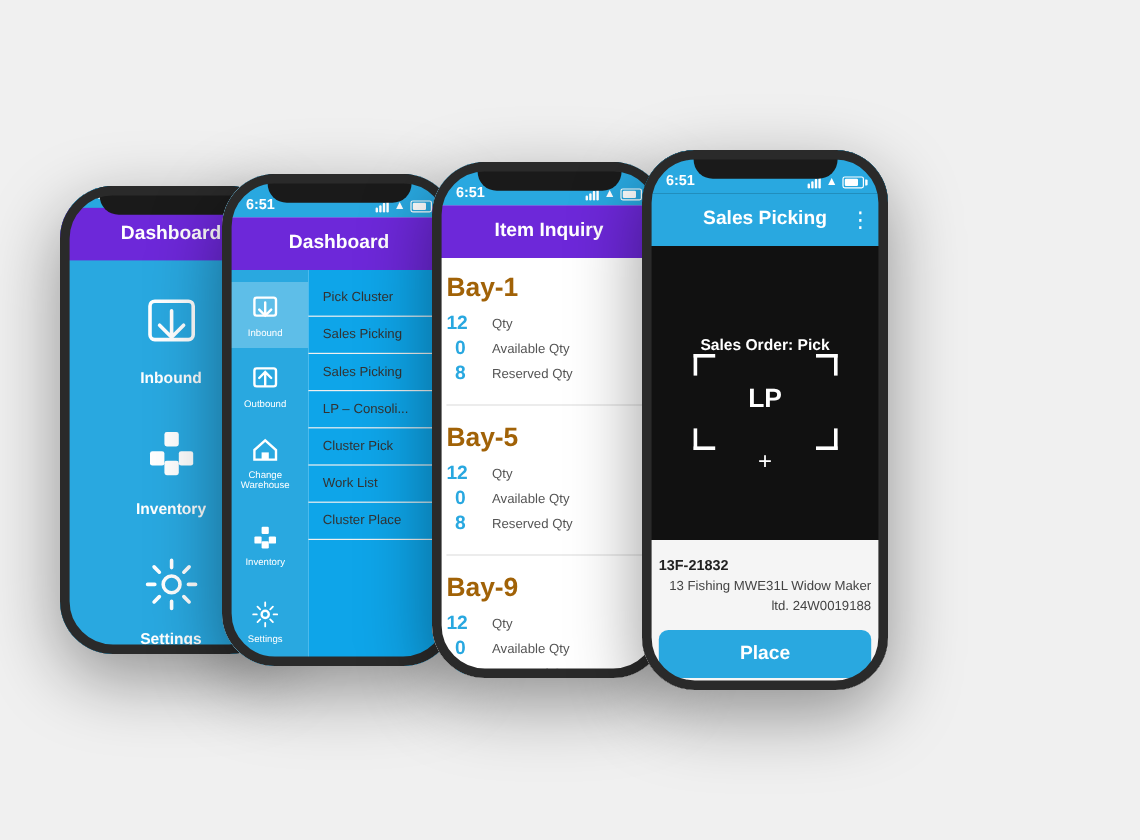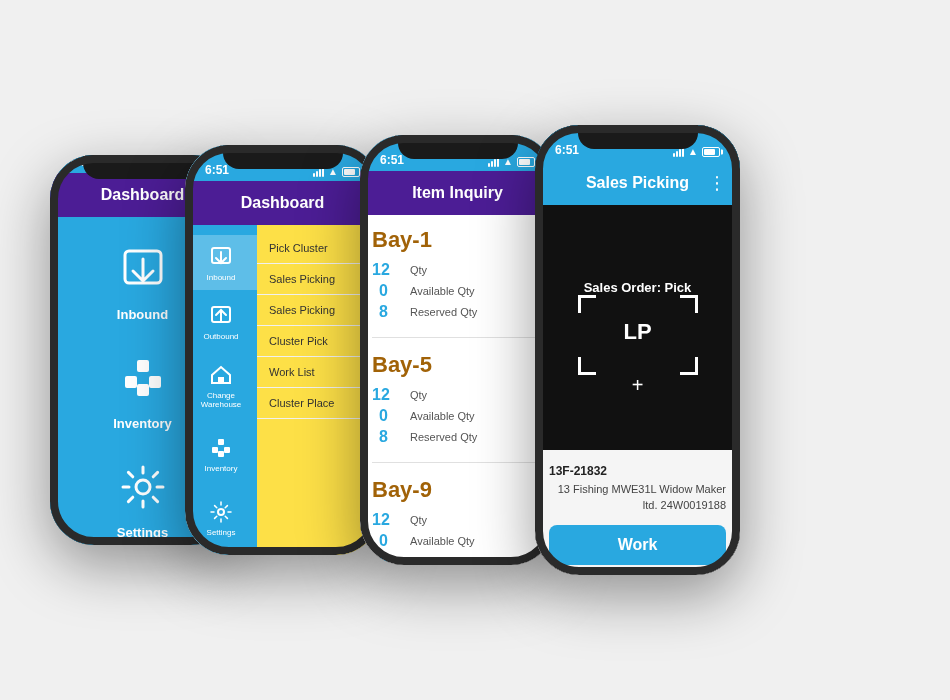--- a/index.html
+++ b/index.html
@@ -76,21 +76,21 @@
 
     
     .app-header {
       height: 44px;
       display: flex;
       align-items: center;
       justify-content: center;
       position: relative;
       flex-shrink: 0;
     }
-    .app-header.blue { background: #4c1d95; }
+    .app-header.blue { background: #6d28d9; }
     .app-header-title {
       color: white;
       font-size: 16px;
       font-weight: 600;
     }
     .app-header-dots {
       position: absolute;
       right: 12px;
       color: white;
       font-size: 18px;
@@ -213,21 +213,21 @@
       height: 24px;
       fill: white;
     }
 
     .sidebar-bottom {
       margin-top: auto;
     }
 
     .menu-list {
       flex: 1;
-      background: #fde047;
+      background: #0ea5e9;
       display: flex;
       flex-direction: column;
       padding: 8px 0;
     }
 
     .menu-item {
       padding: 9px 12px;
       font-size: 11px;
       color: #333;
       border-bottom: 1px solid #f0f0f0;
@@ -601,20 +601,21 @@
               </svg>
             </div>
             <span class="sidebar-item-label">Settings</span>
           </div>
         </div>
 
         <div class="menu-list">
           <div class="menu-item">Pick Cluster</div>
           <div class="menu-item">Sales Picking</div>
           <div class="menu-item">Sales Picking</div>
+          <div class="menu-item">LP – Consoli...</div>
           <div class="menu-item">Cluster Pick</div>
           <div class="menu-item">Work List</div>
           <div class="menu-item">Cluster Place</div>
         </div>
       </div>
     </div>
     <div class="phone-bezel"></div>
   </div>
 
   <div class="phone phone-3">
@@ -727,19 +728,19 @@
           <div class="scanner-corner corner-bl"></div>
           <div class="scanner-corner corner-br"></div>
           <span class="scanner-lp">LP</span>
           <span class="scanner-plus">+</span>
         </div>
       </div>
 
       <div class="info-panel">
         <div class="info-code">13F-21832</div>
         <div class="info-desc">13 Fishing MWE31L Widow Maker ltd. 24W0019188</div>
-        <button class="place-btn">Work</button>
+        <button class="place-btn">Place</button>
       </div>
     </div>
     <div class="phone-bezel"></div>
   </div>
 
 </div>
 
 </body></html>

